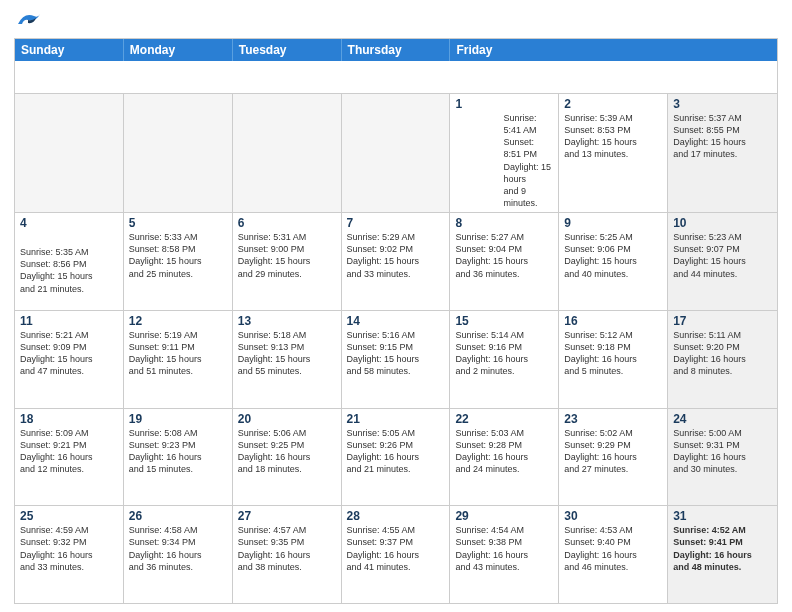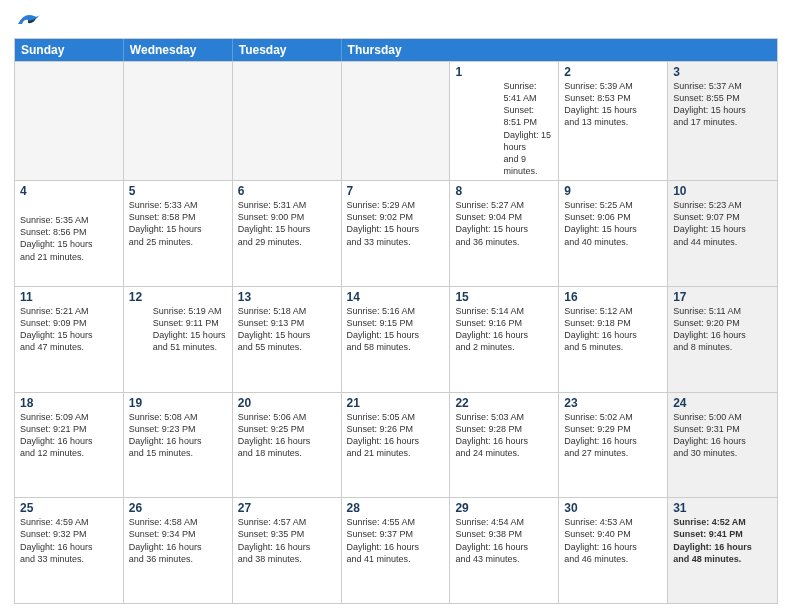--- a/index.html
+++ b/index.html
@@ -52,20 +52,21 @@
     }
     .subtitle {
       font-size: 14px;
       color: #333;
     }
     .calendar {
       flex: 1;
       display: flex;
       flex-direction: column;
       border: 1px solid #ccc;
+      gap: 32px;
     }
     .cal-header {
       display: grid;
       grid-template-columns: repeat(7, 1fr);
       background: #2a7fd4;
     }
     .cal-header-cell {
       color: #fff;
       font-size: 12px;
       font-weight: bold;
@@ -125,23 +126,24 @@
     </div>
     <div class="title-block">
       <div class="main-title"></div>
       <div class="subtitle"></div>
     </div>
   </div>
 
   <div class="calendar">
     <div class="cal-header" id="cal-header">
         <div class="cal-header-cell">Sunday</div>
-        <div class="cal-header-cell">Wednesday</div>
+        <div class="cal-header-cell">Monday</div>
         <div class="cal-header-cell">Tuesday</div>
         <div class="cal-header-cell">Thursday</div>
+        <div class="cal-header-cell">Friday</div>
       </div>
     <div class="cal-body" id="cal-body">
         <div class="cal-row">
           <div class="cal-cell empty"></div>
           <div class="cal-cell empty"></div>
           <div class="cal-cell empty"></div>
           <div class="cal-cell empty"></div>
           <div class="cal-cell">
             <span class="day-num">1</span>
             <div class="cell-text" style="white-space: pre-line; margin-left: 48px;">Sunrise: 5:41 AM
@@ -218,21 +220,21 @@
         <div class="cal-row">
           <div class="cal-cell">
             <span class="day-num">11</span>
             <div class="cell-text" style="white-space: pre-line;">Sunrise: 5:21 AM
 Sunset: 9:09 PM
 Daylight: 15 hours
 and 47 minutes.</div>
           </div>
           <div class="cal-cell">
             <span class="day-num">12</span>
-            <div class="cell-text" style="white-space: pre-line; margin-left: 24px;">Sunrise: 5:19 AM
+            <div class="cell-text" style="white-space: pre-line;">Sunrise: 5:19 AM
 Sunset: 9:11 PM
 Daylight: 15 hours
 and 51 minutes.</div>
           </div>
           <div class="cal-cell">
             <span class="day-num">13</span>
             <div class="cell-text" style="white-space: pre-line;">Sunrise: 5:18 AM
 Sunset: 9:13 PM
 Daylight: 15 hours
 and 55 minutes.</div>

